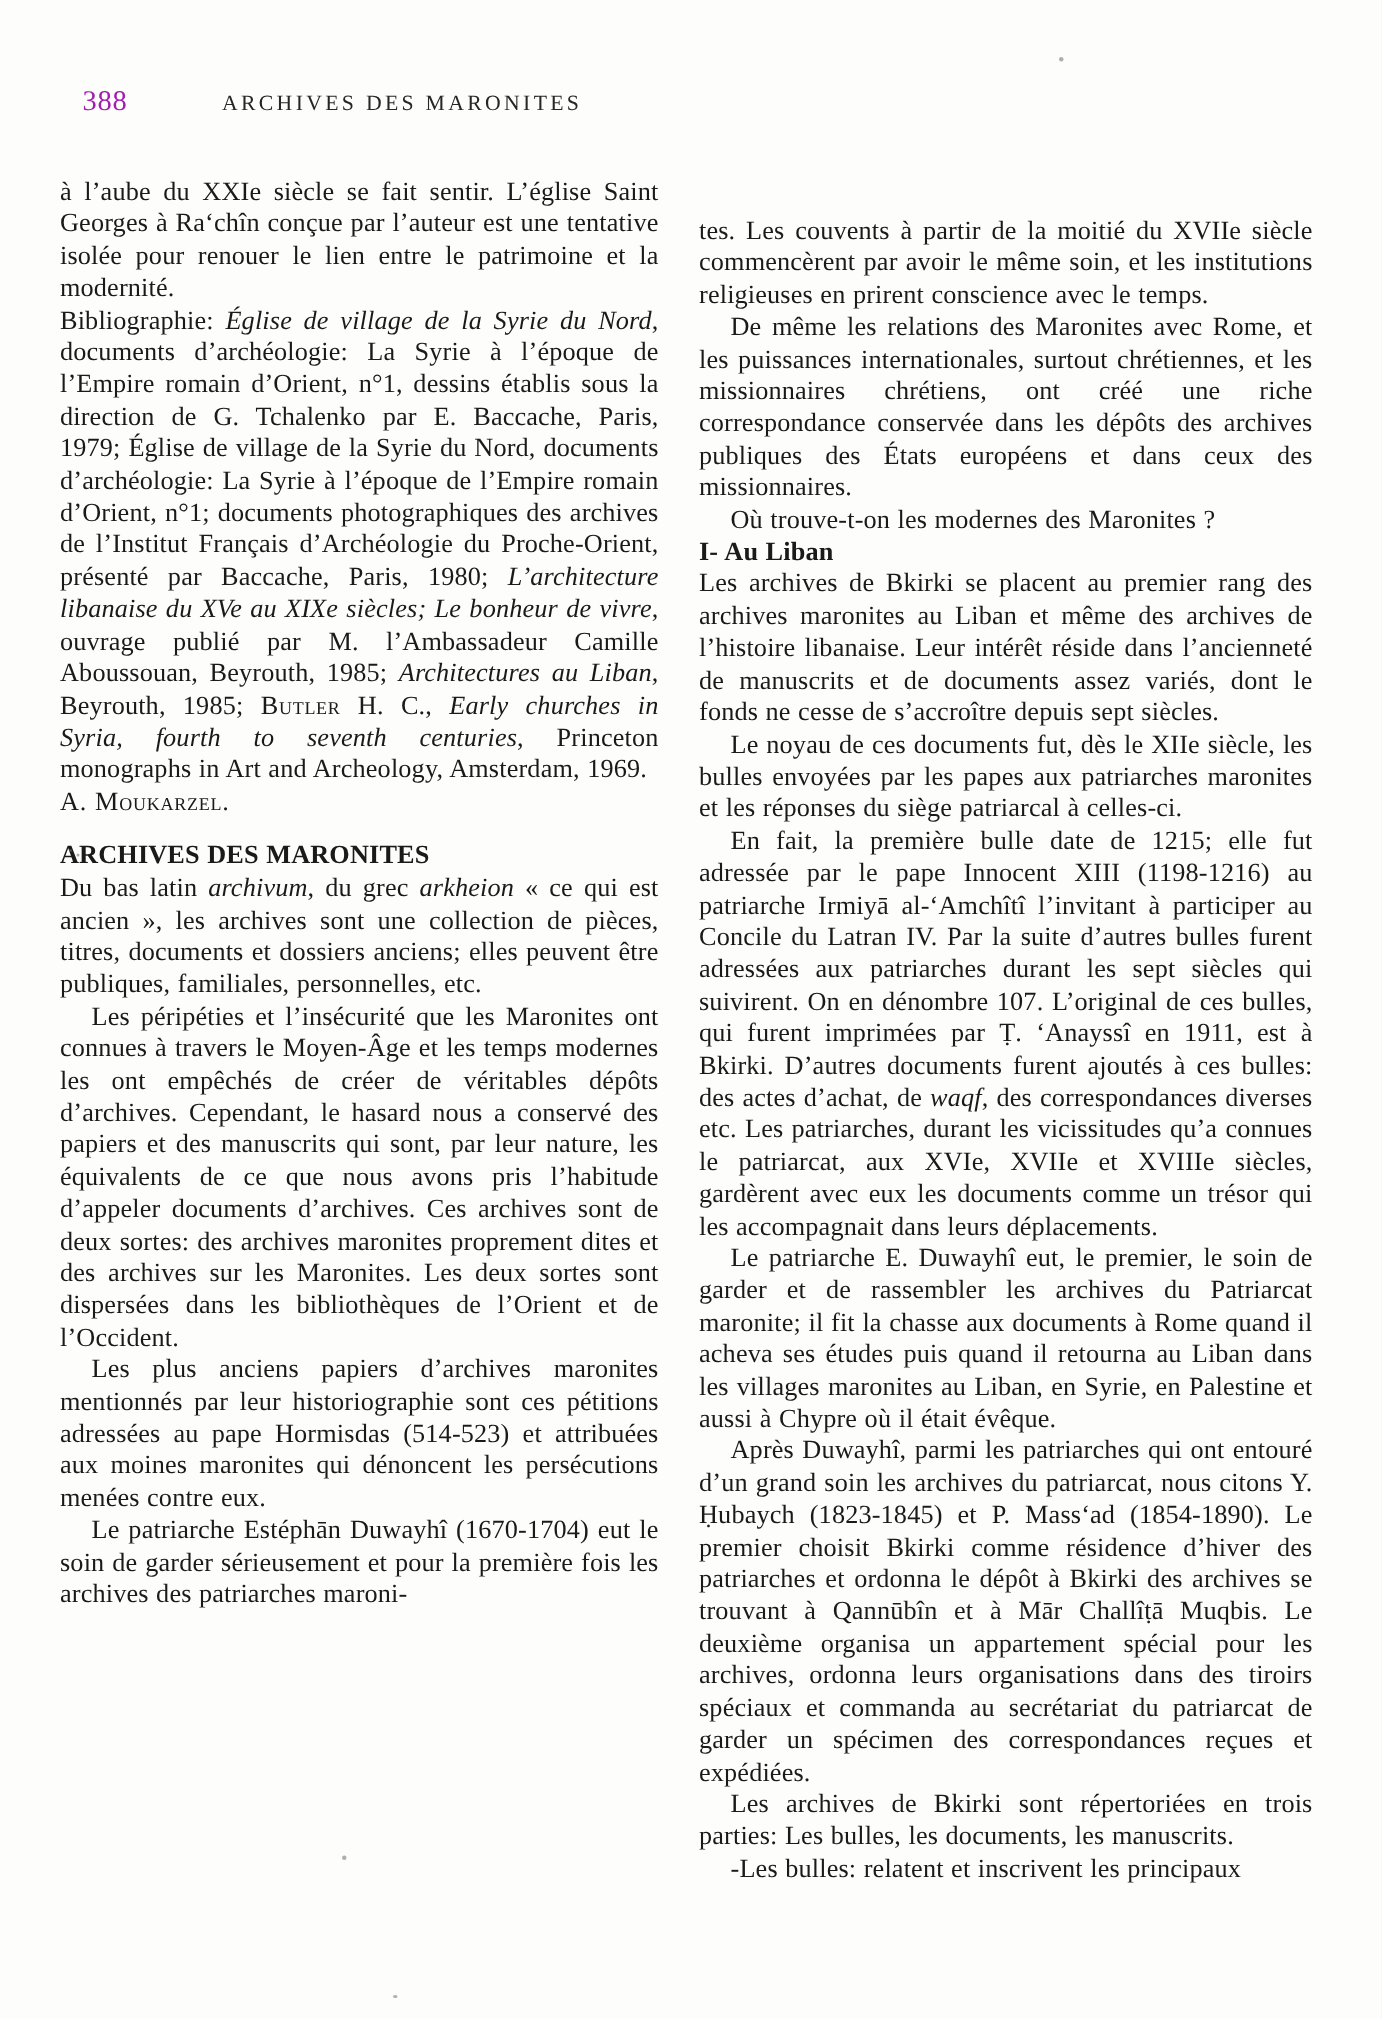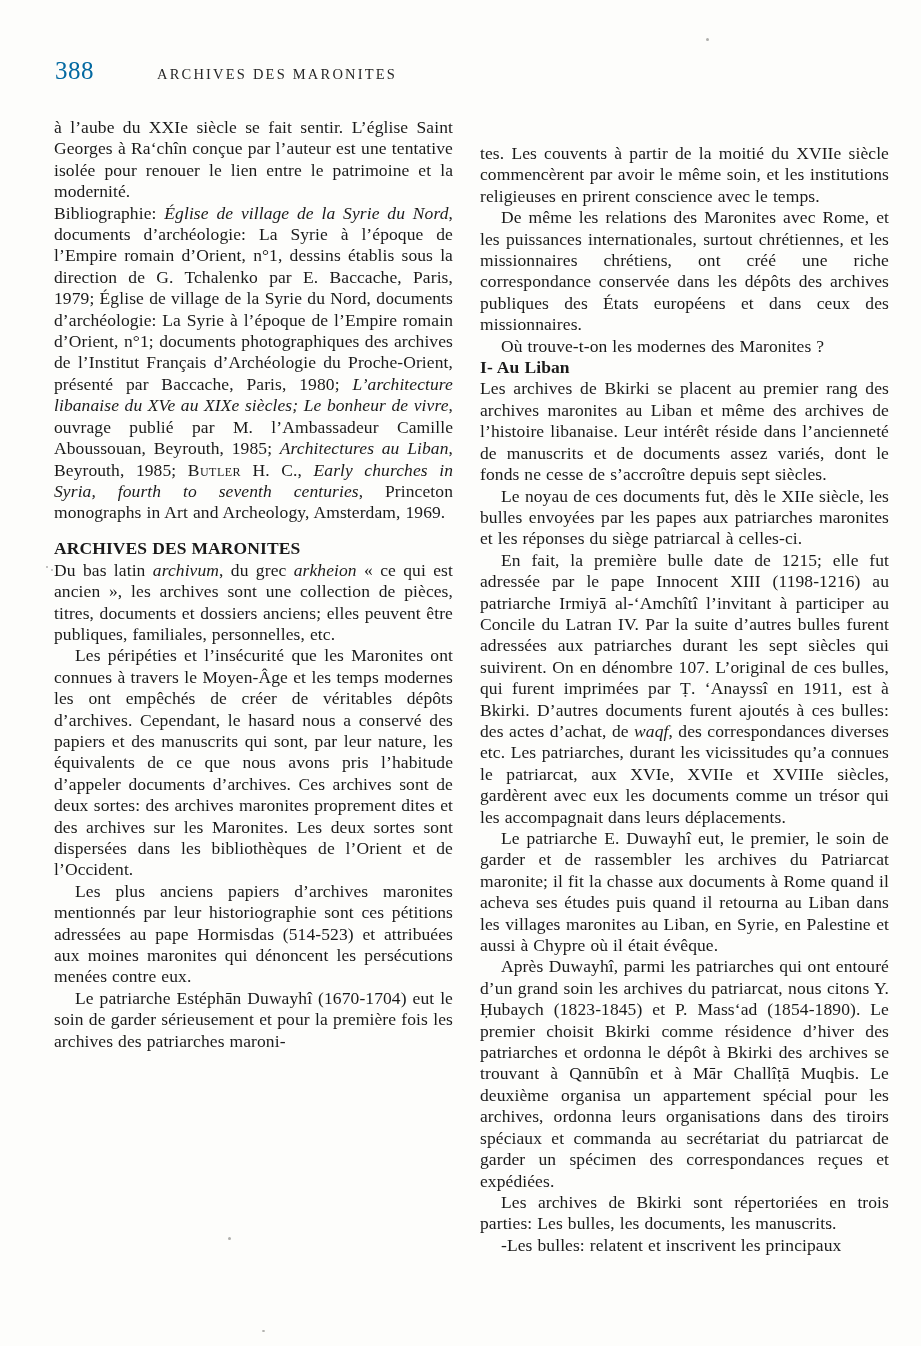--- a/index.html
+++ b/index.html
@@ -14,29 +14,29 @@
     background:#fdfdfb;
     color:#1a1a1a;
     overflow:hidden;
   }
   .page-header {
     position:absolute; top:57px; left:55px;
     display:flex; align-items:baseline;
     white-space:nowrap;
   }
   .page-number {
-    font-size:25px; letter-spacing:0.5px; color:#0369a1;
+    font-size:19px; letter-spacing:0.5px; color:#a21caf;
   }
   .running-title {
     margin-left:63px;
     font-size:14.5px; letter-spacing:2.2px;
     color:#262626;
   }
   .text-columns {
-    position:absolute; top:117px; left:54px;
+    position:absolute; top:117px; left:40px;
     display:flex; gap:27px;
   }
   .col { }
   .col-left  { width:399px; }
   .col-right { width:409px;margin-top:26px; }
   .col p {
     margin:0;
     text-align:justify;
     font-size:17.5px;
     line-height:21.4px;
@@ -79,20 +79,21 @@
 
   <div class="page-header">
     <span class="page-number">388</span>
     <span class="running-title">ARCHIVES DES MARONITES</span>
   </div>
 
   <div class="text-columns">
     <div class="col col-left">
         <p class="k-body"><span class="s-n">à l’aube du XXIe siècle se fait sentir. L’église Saint Georges à Ra‘chîn conçue par l’auteur est une tentative isolée pour renouer le lien entre le patrimoine et la modernité.</span></p>
         <p class="k-biblio"><span class="s-n">Bibliographie: </span><span class="s-i">Église de village de la Syrie du Nord</span><span class="s-n">, documents d’archéologie: La Syrie à l’époque de l’Empire romain d’Orient, n°1, dessins établis sous la direction de G. Tchalenko par E. Baccache, Paris, 1979; Église de village de la Syrie du Nord, documents d’archéologie: La Syrie à l’époque de l’Empire romain d’Orient, n°1; documents photographiques des archives de l’Institut Français d’Archéologie du Proche-Orient, présenté par Baccache, Paris, 1980; </span><span class="s-i">L’architecture libanaise du XVe au XIXe siècles; Le bonheur de vivre</span><span class="s-n">, ouvrage publié par M. l’Ambassadeur Camille Aboussouan, Beyrouth, 1985; </span><span class="s-i">Architectures au Liban</span><span class="s-n">, Beyrouth, 1985; </span><span class="s-sc">Butler</span><span class="s-n"> H. C., </span><span class="s-i">Early churches in Syria, fourth to seventh centuries</span><span class="s-n">, Princeton monographs in Art and Archeology, Amsterdam, 1969.</span></p>
+        <p class="k-signature"><span class="s-sc">A. Moukarzel.</span></p>
         <p class="k-heading"><span class="s-n">ARCHIVES DES MARONITES</span></p>
         <p class="k-body"><span class="s-n">Du bas latin </span><span class="s-i">archivum</span><span class="s-n">, du grec </span><span class="s-i">arkheion</span><span class="s-n"> « ce qui est ancien », les archives sont une collection de pièces, titres, documents et dossiers anciens; elles peuvent être publiques, familiales, personnelles, etc.</span></p>
         <p class="k-body indent"><span class="s-n">Les péripéties et l’insécurité que les Maronites ont connues à travers le Moyen-Âge et les temps modernes les ont empêchés de créer de véritables dépôts d’archives. Cependant, le hasard nous a conservé des papiers et des manuscrits qui sont, par leur nature, les équivalents de ce que nous avons pris l’habitude d’appeler documents d’archives. Ces archives sont de deux sortes: des archives maronites proprement dites et des archives sur les Maronites. Les deux sortes sont dispersées dans les bibliothèques de l’Orient et de l’Occident.</span></p>
         <p class="k-body indent"><span class="s-n">Les plus anciens papiers d’archives maronites mentionnés par leur historiographie sont ces pétitions adressées au pape Hormisdas (514-523) et attribuées aux moines maronites qui dénoncent les persécutions menées contre eux.</span></p>
         <p class="k-body indent"><span class="s-n">Le patriarche Estéphān Duwayhî (1670-1704) eut le soin de garder sérieusement et pour la première fois les archives des patriarches maroni-</span></p>
       </div>
     <div class="col col-right">
         <p class="k-body"><span class="s-n">tes. Les couvents à partir de la moitié du XVIIe siècle commencèrent par avoir le même soin, et les institutions religieuses en prirent conscience avec le temps.</span></p>
         <p class="k-body indent"><span class="s-n">De même les relations des Maronites avec Rome, et les puissances internationales, surtout chrétiennes, et les missionnaires chrétiens, ont créé une riche correspondance conservée dans les dépôts des archives publiques des États européens et dans ceux des missionnaires.</span></p>
         <p class="k-body indent"><span class="s-n">Où trouve-t-on les modernes des Maronites ?</span></p>

